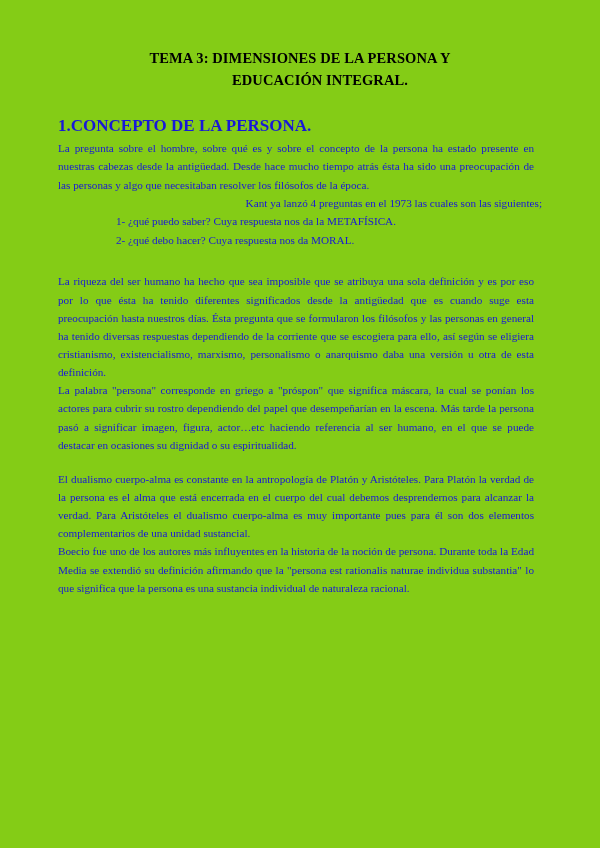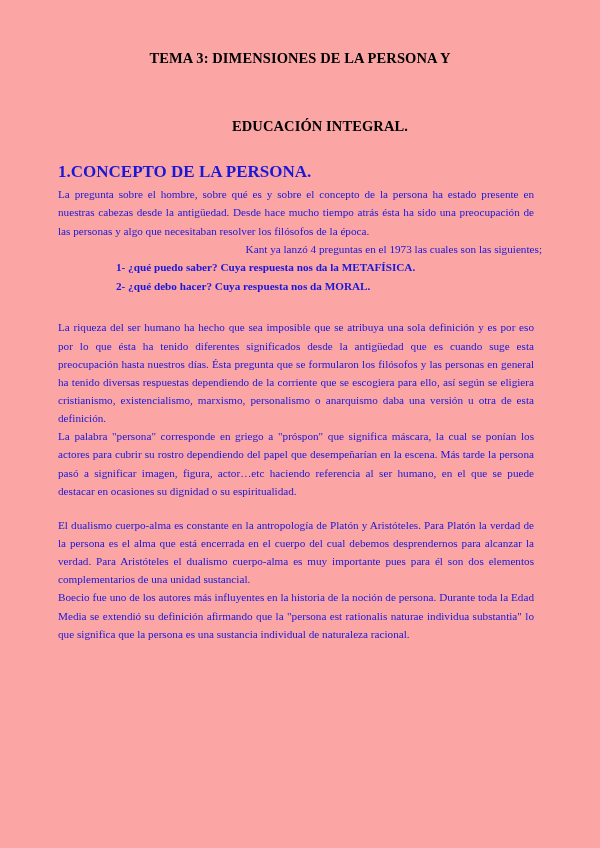--- a/index.html
+++ b/index.html
@@ -10,37 +10,36 @@
     width: 600px;
     height: 848px;
     background: #ffffff;
     font-family: "Liberation Serif", serif;
   }
   .page {
     width: 600px;
     height: 848px;
     box-sizing: border-box;
     padding: 48px 58px 20px 58px;
-    background: #fca5a5;
+    background: #84cc16;
     position: relative;
   }
   .doc-title {
     color: #000000;
     font-weight: bold;
     font-size: 14.5px;
     line-height: 1.5;
     text-align: center;
     margin: 0 0 22px 0;
     letter-spacing: 0.1px;
   }
   .doc-title .line2 {
     display: block;
     text-align: center;
     padding-left: 40px;
-    margin-top: 46px;
   }
   .section-heading {
     color: #1818d8;
     font-weight: bold;
     font-size: 17px;
     margin: 4px 0 2px 0;
     line-height: 1.4;
   }
   p.body {
     color: #1818d8;
@@ -59,21 +58,20 @@
   ul.qlist {
     list-style: none;
     margin: 0;
     padding: 0 0 0 58px;
   }
   ul.qlist li {
     color: #1818d8;
     font-size: 11.2px;
     line-height: 1.72;
     text-align: left;
-    font-weight: bold;
   }
   .gap-md { height: 16px; }
   .gap-lg { height: 22px; }
 </style>
 </head>
 <body>
 
 <div class="page">
 
   <h1 class="doc-title">

